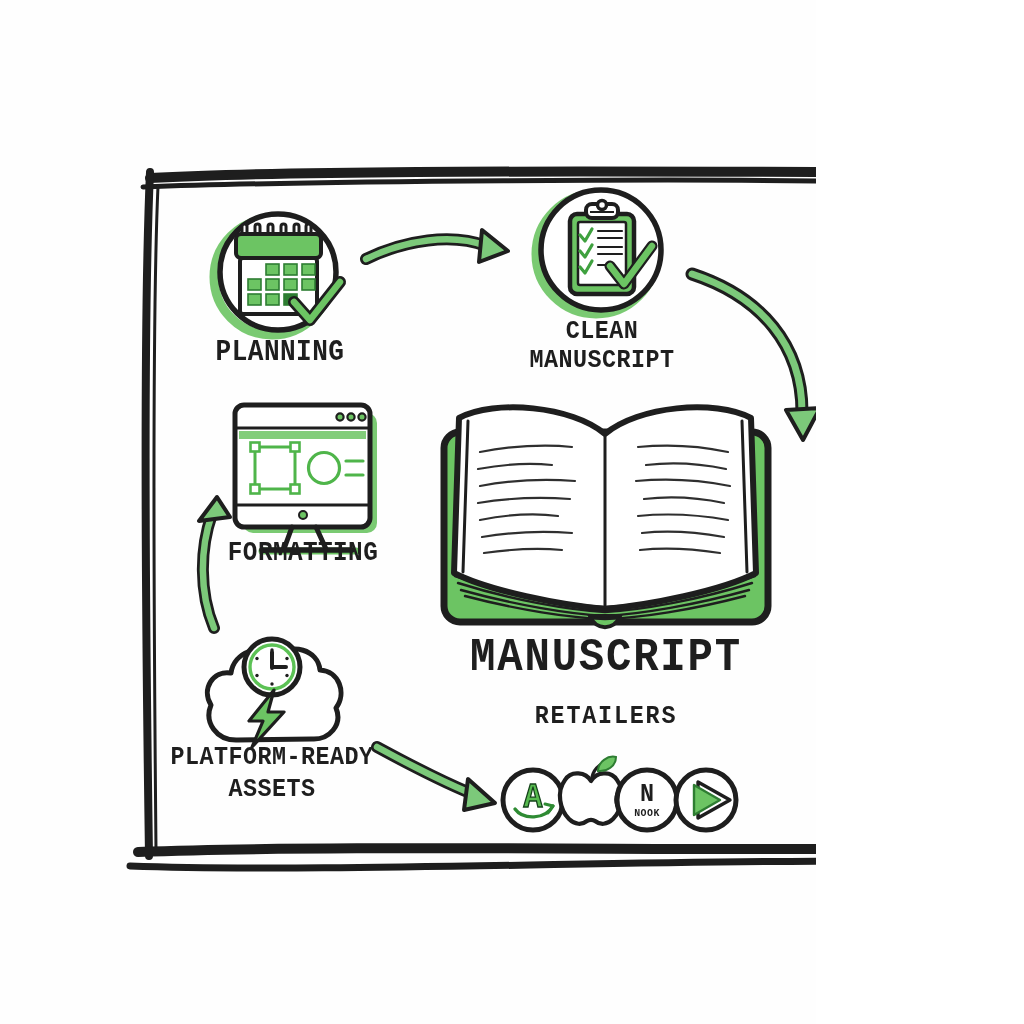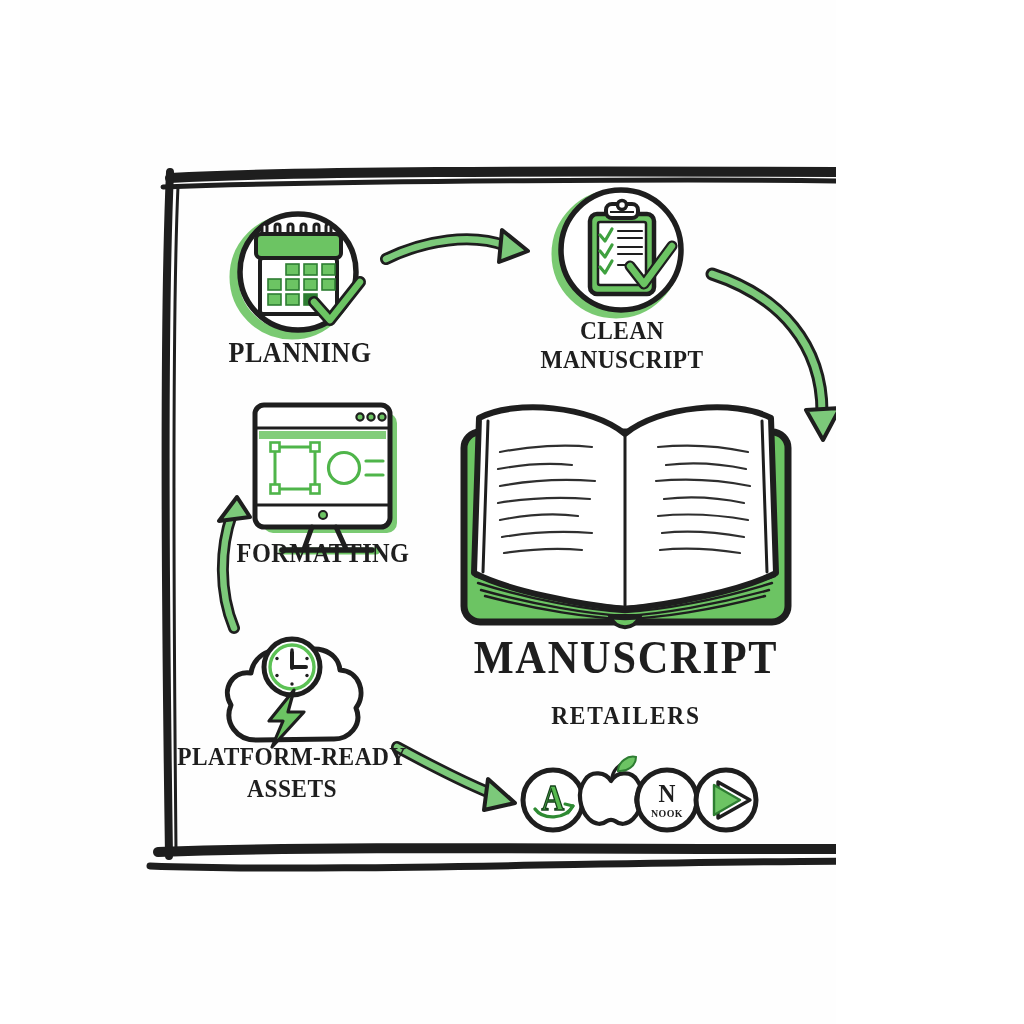--- a/index.html
+++ b/index.html
@@ -1,18 +1,18 @@
 <!DOCTYPE html>
 <html><head>
 <meta charset="utf-8">
 <style>
   html,body{margin:0;padding:0;background:#ffffff;}
   #canvas{
     position:relative;width:816px;height:1024px;background:#fefefe;
-    font-family:Liberation Serif, serif;overflow:hidden;margin-left:20px;
+    font-family:Liberation Mono, monospace;overflow:hidden;
   }
   #art{position:absolute;left:0;top:0;}
   .lbl{
     position:absolute;color:#1e1e1e;font-weight:800;line-height:1;
     white-space:nowrap;transform:translateX(-50%) scaleX(0.9);
     transform-origin:center;letter-spacing:.5px;
   }
   .lbl-planning{left:280px;top:338px;font-size:29px;}
   .lbl-clean1{left:602px;top:318px;font-size:26px;}
   .lbl-clean2{left:602px;top:347px;font-size:26px;}

